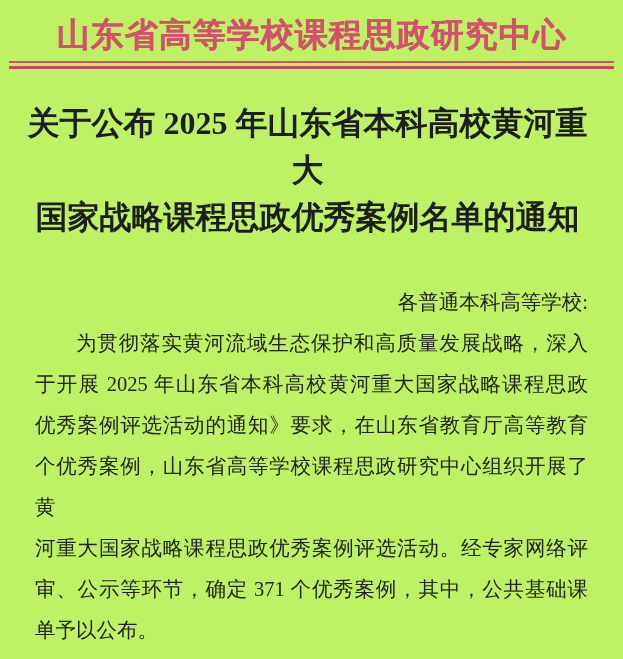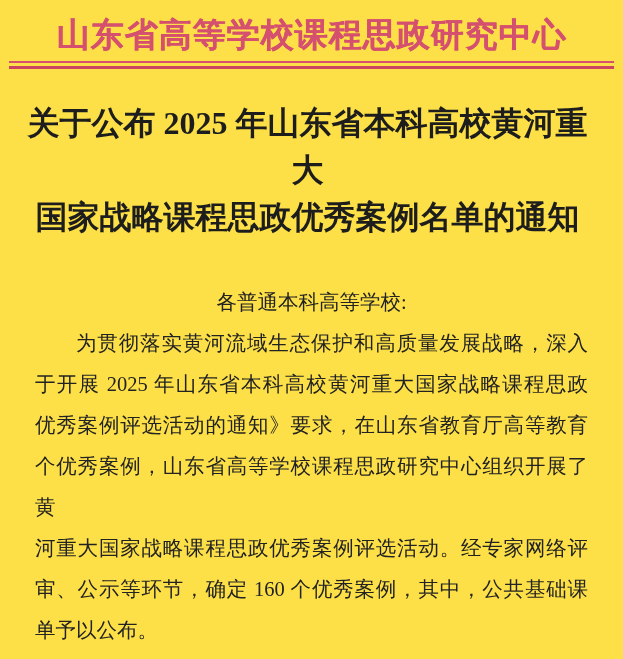--- a/index.html
+++ b/index.html
@@ -4,21 +4,21 @@
 <style>
   html, body {
     margin: 0;
     padding: 0;
     background: #ffffff;
   }
   .page {
     position: relative;
     width: 623px;
     height: 659px;
-    background: #fde047;
+    background: #bef264;
     overflow: hidden;
     font-family: "Liberation Serif", serif;
     color: #1f1f1f;
     box-sizing: border-box;
     padding-top: 17px;
   }
   .letterhead {
     text-align: center;
     font-size: 33px;
     line-height: 37px;
@@ -45,21 +45,21 @@
     display: block;
   }
   .doc-body {
     margin: 41px 35px 0 35px;
     width: 553px;
     font-size: 20.5px;
     line-height: 41px;
     color: #222222;
   }
   .salutation {
-    text-align: center;
+    text-align: right;
   }
   .doc-line {
     text-align: justify;
     text-align-last: justify;
   }
   .doc-line.indent {
     text-indent: 2em;
   }
   .doc-line.last {
     text-align-last: left;
@@ -79,17 +79,17 @@
     <span class="title-line">国家战略课程思政优秀案例名单的通知</span>
   </h1>
 
   <div class="doc-body">
     <div class="salutation">各普通本科高等学校:</div>
     <div class="doc-line indent">为贯彻落实黄河流域生态保护和高质量发展战略，深入</div>
     <div class="doc-line">于开展 2025 年山东省本科高校黄河重大国家战略课程思政</div>
     <div class="doc-line">优秀案例评选活动的通知》要求，在山东省教育厅高等教育</div>
     <div class="doc-line">个优秀案例，山东省高等学校课程思政研究中心组织开展了黄</div>
     <div class="doc-line">河重大国家战略课程思政优秀案例评选活动。经专家网络评</div>
-    <div class="doc-line">审、公示等环节，确定 160 个优秀案例，其中，公共基础课</div>
+    <div class="doc-line">审、公示等环节，确定 371 个优秀案例，其中，公共基础课</div>
     <div class="doc-line last">单予以公布。</div>
   </div>
 
 </div>
 
 </body></html>

